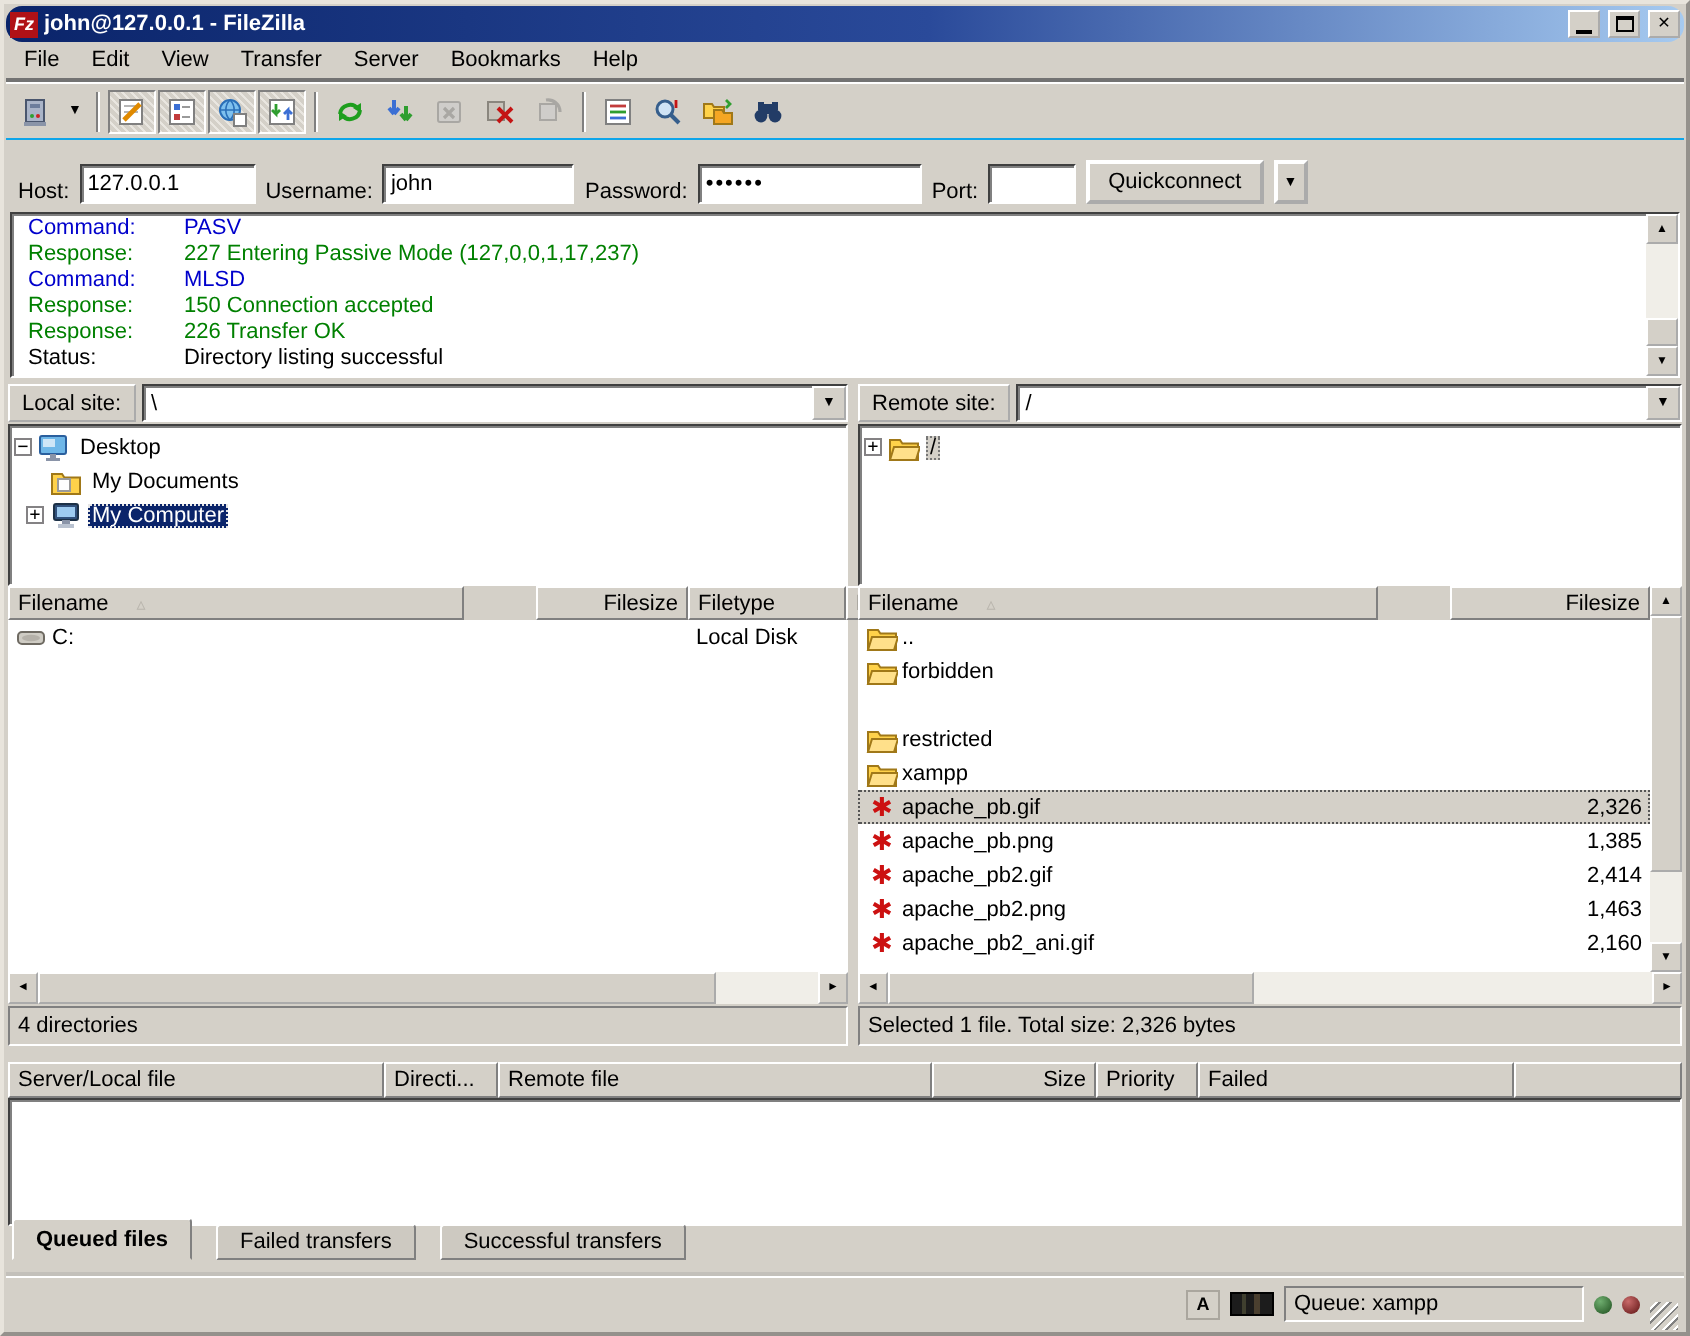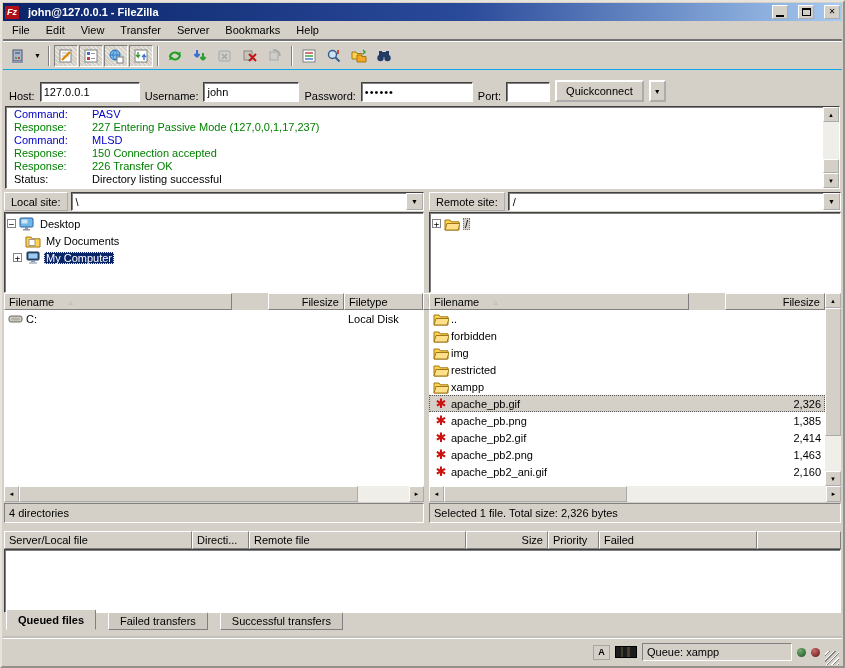--- a/index.html
+++ b/index.html
@@ -9,21 +9,21 @@
   .window{
     width:845px;height:668px;background:#d4d0c8;
     border:2px outset #e8e4dc;padding:1px;
     display:flex;flex-direction:column;overflow:hidden;
     font-size:11px;color:#000;
   }
 
   
   .titlebar{height:18px;flex:0 0 18px;display:flex;align-items:center;
     background:linear-gradient(90deg,#0a246a 0%,#2a4a9a 55%,#a6caf0 100%);
-    padding:0 2px;gap:9px;}
+    padding:0 2px;gap:3px;border-radius:8px;}
   .fz-icon{width:14px;height:13px;background:#b01116;color:#fff;font-style:italic;
     font-weight:bold;font-size:9px;display:grid;place-items:center;flex:0 0 auto;}
   .title-text{color:#fff;font-weight:bold;font-size:11px;flex:1;white-space:nowrap;overflow:hidden;}
   .winbtn{width:16px;height:14px;background:#d4d0c8;border:1px outset #fff;
     display:grid;place-items:center;flex:0 0 auto;margin-left:1px;font-size:8px;line-height:1;}
   .glyph-min{width:8px;height:2px;background:#000;margin-top:7px;}
   .glyph-max{width:9px;height:8px;border:1px solid #000;border-top-width:2px;}
 
   
   .menubar{height:20px;flex:0 0 20px;display:flex;align-items:center;padding-left:1px;
@@ -41,21 +41,21 @@
   .tico{width:16px;height:16px;display:block;}
   .dis{opacity:.55;filter:grayscale(1);}
 
   
   .quickbar{height:35px;flex:0 0 35px;display:flex;align-items:flex-end;gap:5px;padding:2px 6px;
     border-top:1px solid #0ea5e9;}
   .qlabel{white-space:nowrap;}
   .tfield{height:20px;border:1px solid;border-color:#404040 #fff #fff #404040;
     box-shadow:inset 1px 1px 0 #808080;background:#fff;font:11px "Liberation Sans",sans-serif;
     padding:1px 3px;outline:none;}
-  .f-host{width:100px;} .f-user{width:96px;} .f-pass{width:112px;letter-spacing:1px;} .f-port{width:44px;}
+  .f-host{width:88px;} .f-user{width:96px;} .f-pass{width:112px;letter-spacing:1px;} .f-port{width:44px;}
   .qc-btn{height:22px;background:#d4d0c8;border:2px outset #fff;padding:1px 9px;
     font:11px "Liberation Sans",sans-serif;}
   .qc-caret{height:22px;width:17px;background:#d4d0c8;border:2px outset #fff;font-size:7px;
     display:grid;place-items:center;}
 
   
   .logwrap{height:87px;flex:0 0 87px;padding:2px;}
   .logpanel{height:100%;background:#fff;border:1px solid;border-color:#404040 #fff #fff #404040;
     box-shadow:inset 1px 1px 0 #808080;display:flex;}
   .loglines{flex:1;padding:1px 0 0 2px;overflow:hidden;line-height:13px;}
@@ -454,27 +454,20 @@
               <span class="cell rc-name">
                   <svg class="tico16" viewBox="0 0 16 14">
                     <path d="M1 3h5l1.2 1.8H15V13H1z" fill="#ffd24a" stroke="#a07818"></path>
                     <path d="M1 13 3 6.5h13L14 13z" fill="#ffe08a" stroke="#a07818"></path>
                   </svg>
                   <span>forbidden</span>
                 </span>
               <span class="cell rc-size num"></span>
             </div>
             <div class="lrow">
-              <span class="cell rc-name">
-                  <svg class="tico16" viewBox="0 0 16 14">
-                    <path d="M1 3h5l1.2 1.8H15V13H1z" fill="#ffd24a" stroke="#a07818"></path>
-                    <path d="M1 13 3 6.5h13L14 13z" fill="#ffe08a" stroke="#a07818"></path>
-                  </svg>
-                  <span>img</span>
-                </span>
               <span class="cell rc-size num"></span>
             </div>
             <div class="lrow">
               <span class="cell rc-name">
                   <svg class="tico16" viewBox="0 0 16 14">
                     <path d="M1 3h5l1.2 1.8H15V13H1z" fill="#ffd24a" stroke="#a07818"></path>
                     <path d="M1 13 3 6.5h13L14 13z" fill="#ffe08a" stroke="#a07818"></path>
                   </svg>
                   <span>restricted</span>
                 </span>

